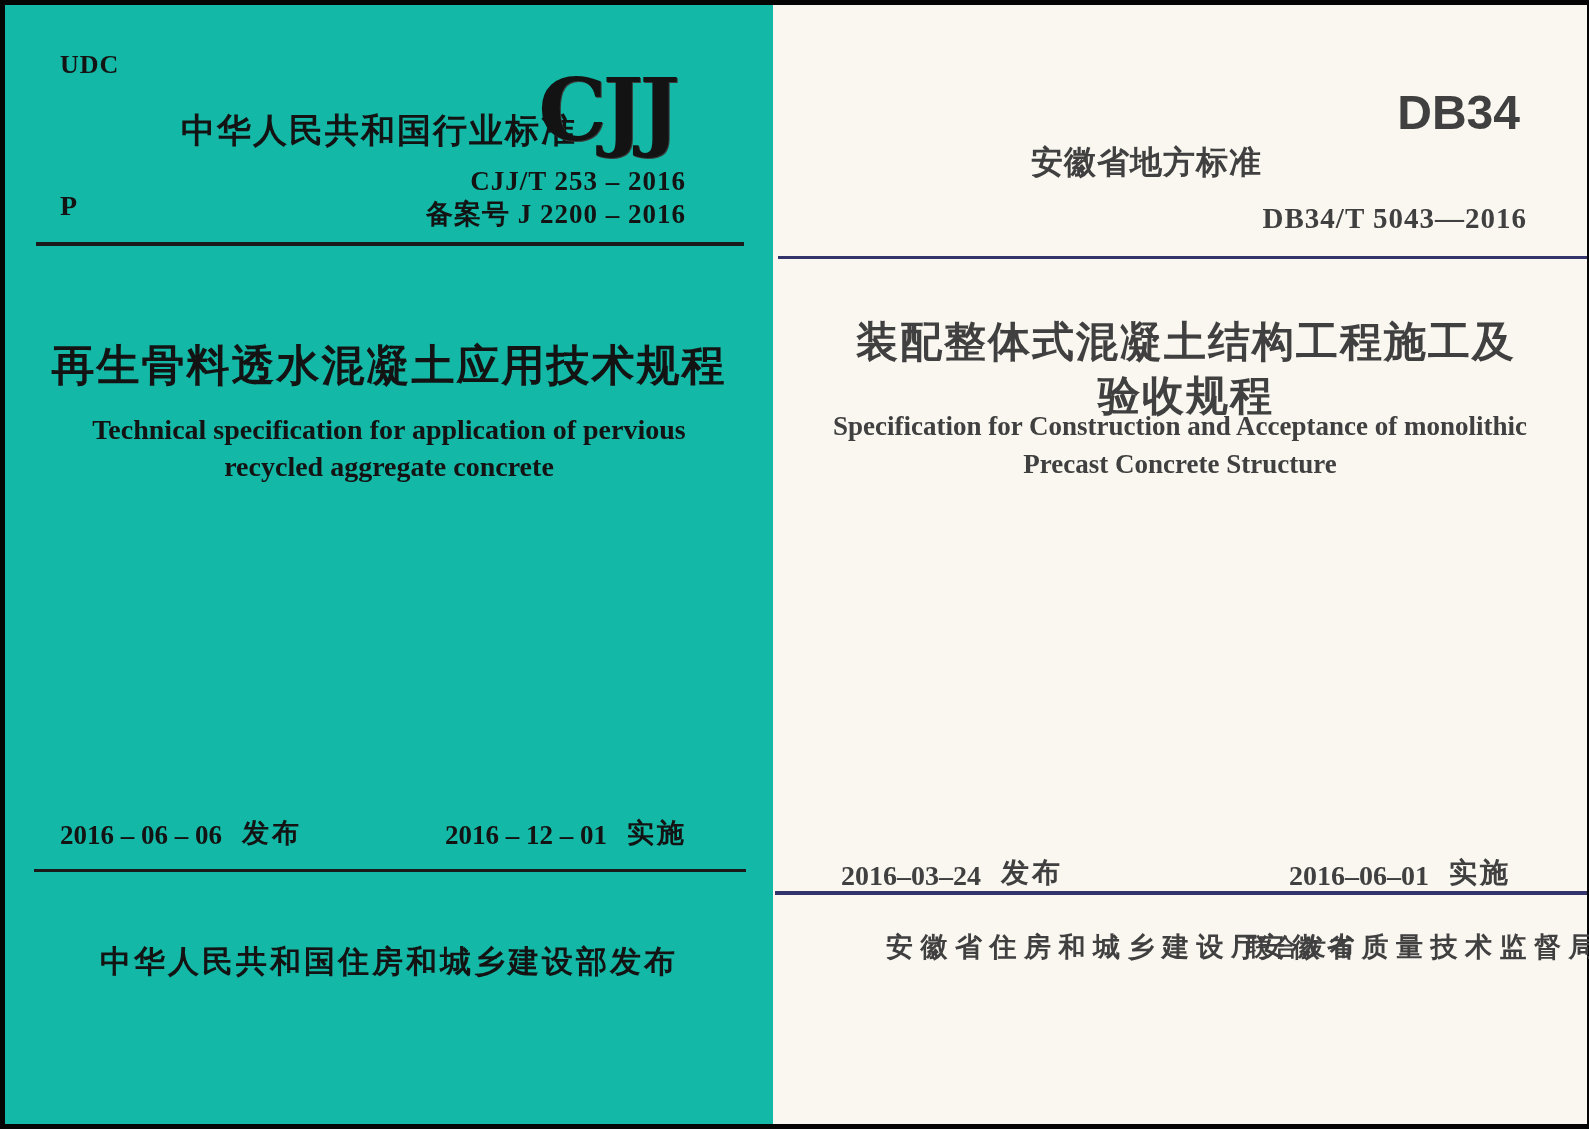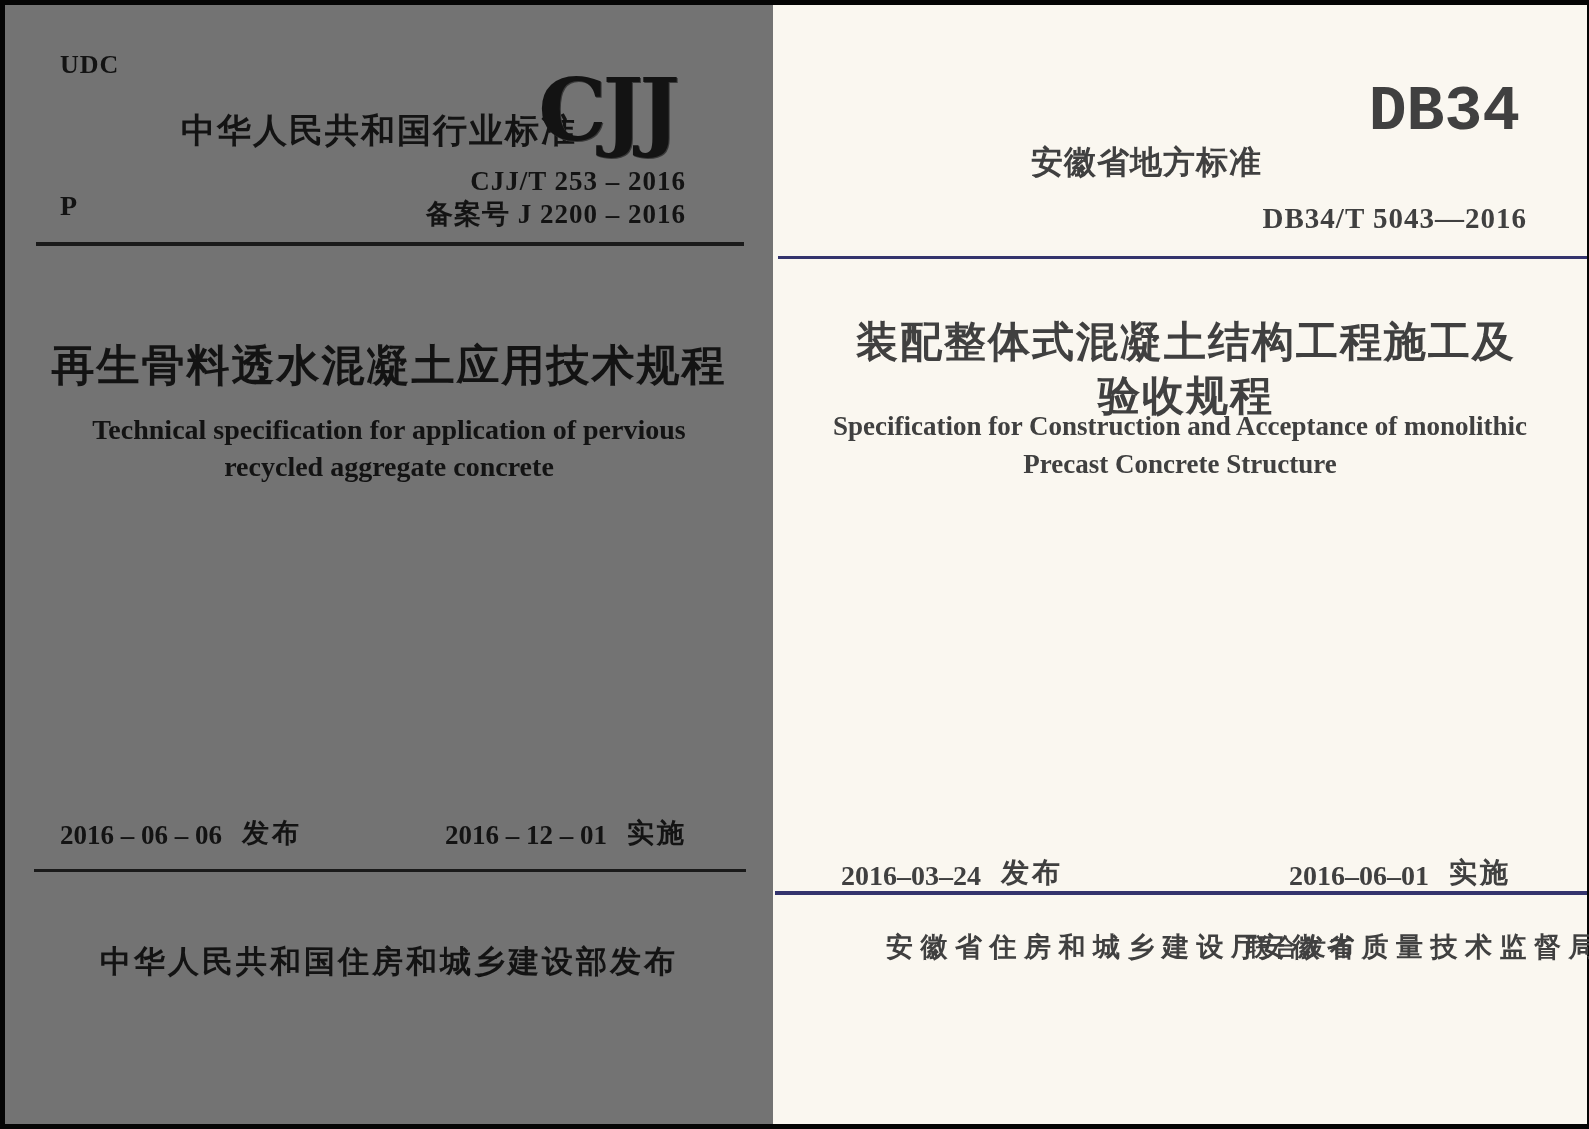--- a/index.html
+++ b/index.html
@@ -1,21 +1,21 @@
 <!DOCTYPE html>
 <html><head>
 <meta charset="utf-8">
 <style>
   html,body { margin:0; padding:0; background:#000; }
   .canvas {
     position:relative; width:1589px; height:1129px; background:#050505;
     font-family:"Liberation Serif", serif; overflow:hidden;
   }
   .page { position:absolute; top:5px; height:1119px; }
-  .page-left  { left:5px;   width:768px; background:#737373; color:#131313; }
+  .page-left  { left:5px;   width:768px; background:#14b8a6; color:#131313; }
   .page-right { left:773px; width:814px; background:#faf7f0; color:#404040; }
 
   
   .udc { position:absolute; left:55px; top:45px; font-size:26px; font-weight:bold; letter-spacing:1px; }
   .std-type-left {
     position:absolute; left:176px; top:103px; font-size:34px; font-weight:bold;
     font-family:"Liberation Sans", sans-serif; letter-spacing:2px; white-space:nowrap;
   }
   .cjj-logo {
     position:absolute; right:97px; top:62px; font-size:86px; line-height:86px;
@@ -44,22 +44,22 @@
     align-items:baseline; font-family:"Liberation Sans", sans-serif;
     font-weight:bold; font-size:31px; letter-spacing:3px; white-space:nowrap;
   }
 
   
   .std-type-right {
     position:absolute; left:258px; top:136px; font-size:32px; font-weight:bold;
     font-family:"Liberation Sans", sans-serif; letter-spacing:1px; white-space:nowrap;
   }
   .db34-logo {
-    position:absolute; right:67px; top:76px; font-size:63px; line-height:63px;
-    font-weight:bold; font-family:Liberation Mono, monospace; letter-spacing:0px;
+    position:absolute; right:67px; top:76px; font-size:48px; line-height:63px;
+    font-weight:bold; font-family:Liberation Sans, sans-serif; letter-spacing:0px;
   }
   .code-right { position:absolute; right:60px; top:197px; font-size:29px; font-weight:bold; letter-spacing:1px; white-space:nowrap; }
   .rule-navy { position:absolute; background:#34346d; }
   .rule-top-right    { left:5px; right:0; top:251px; height:3px; }
   .rule-bottom-right { left:2px; right:0; top:886px; height:4px; }
   .title-zh-right { position:absolute; left:0; right:0; margin:10px; text-align:center; font-weight:bold; letter-spacing:2px; white-space:nowrap;padding-left:12px; }
   .title-r1 { top:299px; font-size:42px; }
   .title-r2 { top:353px; font-size:42px; }
   .en1-right { top:406px; font-size:27px; font-weight:bold; }
   .en2-right { top:444px; font-size:27px; font-weight:bold; }

